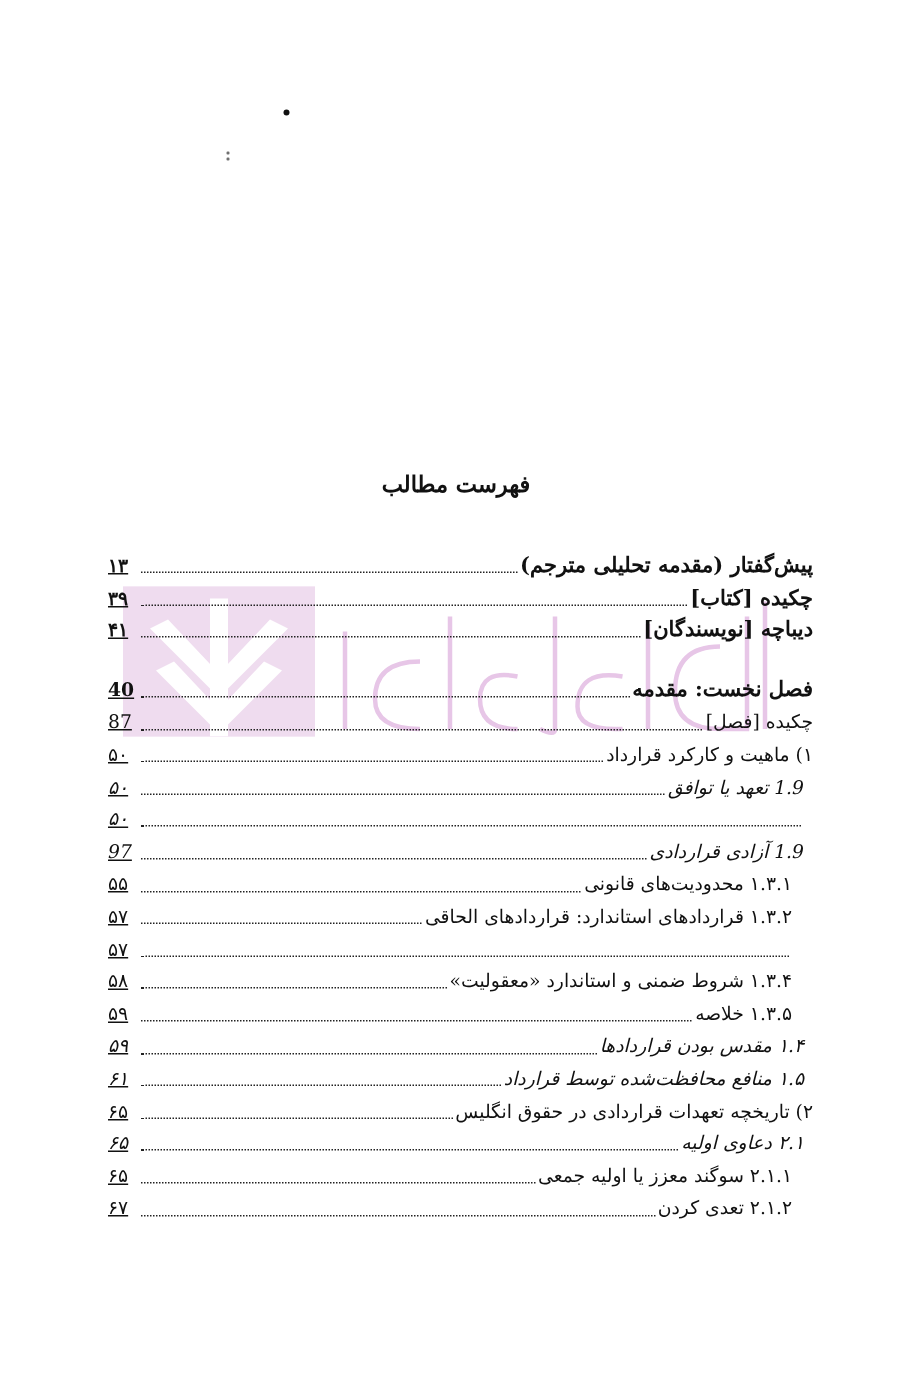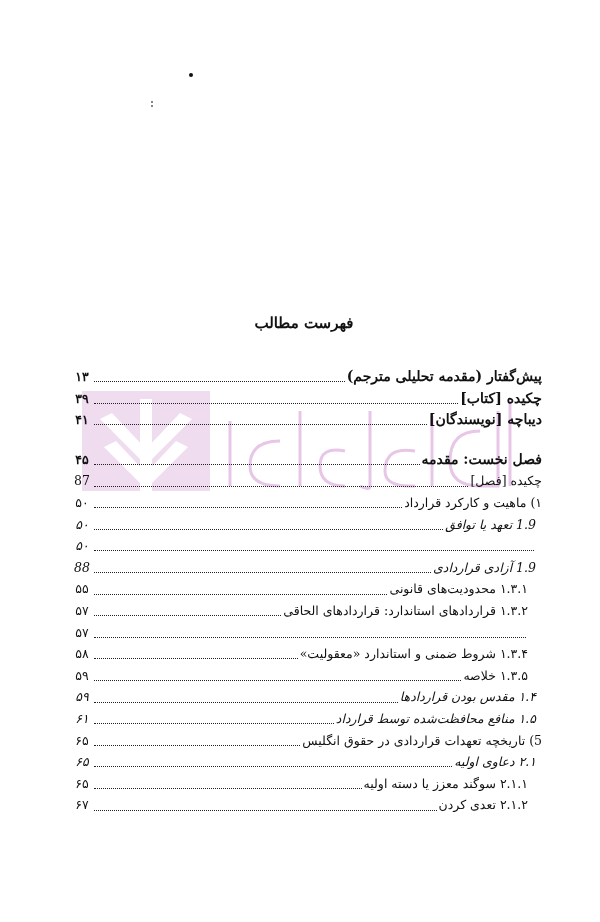--- a/index.html
+++ b/index.html
@@ -25,21 +25,21 @@
   .toc { position: absolute; left: 72px; width: 470px; top: 366px; direction: rtl; }
   .row {
     display: flex; align-items: baseline; height: 21.6px; font-size: 12.5px; line-height: 21.6px;
     position: relative;
   }
   .row .label { white-space: nowrap; }
   .row .leader {
     flex: 1; overflow: hidden; white-space: nowrap; margin: 0 2px;
     border-bottom: 1.4px dotted #222; height: 0; align-self: center; transform: translateY(5px);
   }
-  .row .page { white-space: nowrap; min-width: 20px; text-align: center; font-weight: bold; }
+  .row .page { white-space: nowrap; min-width: 20px; text-align: left; font-weight: bold; text-decoration: underline; }
   .row.bold .label { font-weight: bold; font-size: 14px; }
   .row.italic .label, .row.italic .page { font-style: italic; }
   .row.lvl0 { padding-right: 0; }
   .row.lvl1 { padding-right: 6px; }
   .row.lvl2 { padding-right: 14px; }
   .gap { height: 18px; }
   .row .page.reg { font-weight: normal; }
 </style>
 </head>
 <body>
@@ -93,21 +93,21 @@
   </div>
   <div class="row bold lvl0">
     <span class="label">دیباچه [نویسندگان]</span>
     <span class="leader"></span>
     <span class="page">۴۱</span>
   </div>
   <div class="gap"></div>
   <div class="row bold lvl0">
     <span class="label">فصل نخست: مقدمه</span>
     <span class="leader"></span>
-    <span class="page">۴۵</span>
+    <span class="page">40</span>
   </div>
   <div class="row lvl0">
     <span class="label">چکیده [فصل]</span>
     <span class="leader"></span>
     <span class="page reg">87</span>
   </div>
   <div class="row lvl0">
     <span class="label">۱) ماهیت و کارکرد قرارداد</span>
     <span class="leader"></span>
     <span class="page reg">۵۰</span>
@@ -117,21 +117,21 @@
     <span class="leader"></span>
     <span class="page reg">۵۰</span>
   </div>
   <div class="row italic lvl1">
     <span class="leader"></span>
     <span class="page reg">۵۰</span>
   </div>
   <div class="row italic lvl1">
     <span class="label">1.9 آزادی قراردادی</span>
     <span class="leader"></span>
-    <span class="page reg">88</span>
+    <span class="page reg">97</span>
   </div>
   <div class="row lvl2">
     <span class="label">۱.۳.۱ محدودیت‌های قانونی</span>
     <span class="leader"></span>
     <span class="page reg">۵۵</span>
   </div>
   <div class="row lvl2">
     <span class="label">۱.۳.۲ قراردادهای استاندارد: قراردادهای الحاقی</span>
     <span class="leader"></span>
     <span class="page reg">۵۷</span>
@@ -154,31 +154,31 @@
     <span class="label">۱.۴ مقدس بودن قراردادها</span>
     <span class="leader"></span>
     <span class="page reg">۵۹</span>
   </div>
   <div class="row italic lvl1">
     <span class="label">۱.۵ منافع محافظت‌شده توسط قرارداد</span>
     <span class="leader"></span>
     <span class="page reg">۶۱</span>
   </div>
   <div class="row lvl0">
-    <span class="label">5) تاریخچه تعهدات قراردادی در حقوق انگلیس</span>
+    <span class="label">۲) تاریخچه تعهدات قراردادی در حقوق انگلیس</span>
     <span class="leader"></span>
     <span class="page reg">۶۵</span>
   </div>
   <div class="row italic lvl1">
     <span class="label">۲.۱ دعاوی اولیه</span>
     <span class="leader"></span>
     <span class="page reg">۶۵</span>
   </div>
   <div class="row lvl2">
-    <span class="label">۲.۱.۱ سوگند معزز یا دسته اولیه</span>
+    <span class="label">۲.۱.۱ سوگند معزز یا اولیه جمعی</span>
     <span class="leader"></span>
     <span class="page reg">۶۵</span>
   </div>
   <div class="row lvl2">
     <span class="label">۲.۱.۲ تعدی کردن</span>
     <span class="leader"></span>
     <span class="page reg">۶۷</span>
   </div>
 </div>
 

